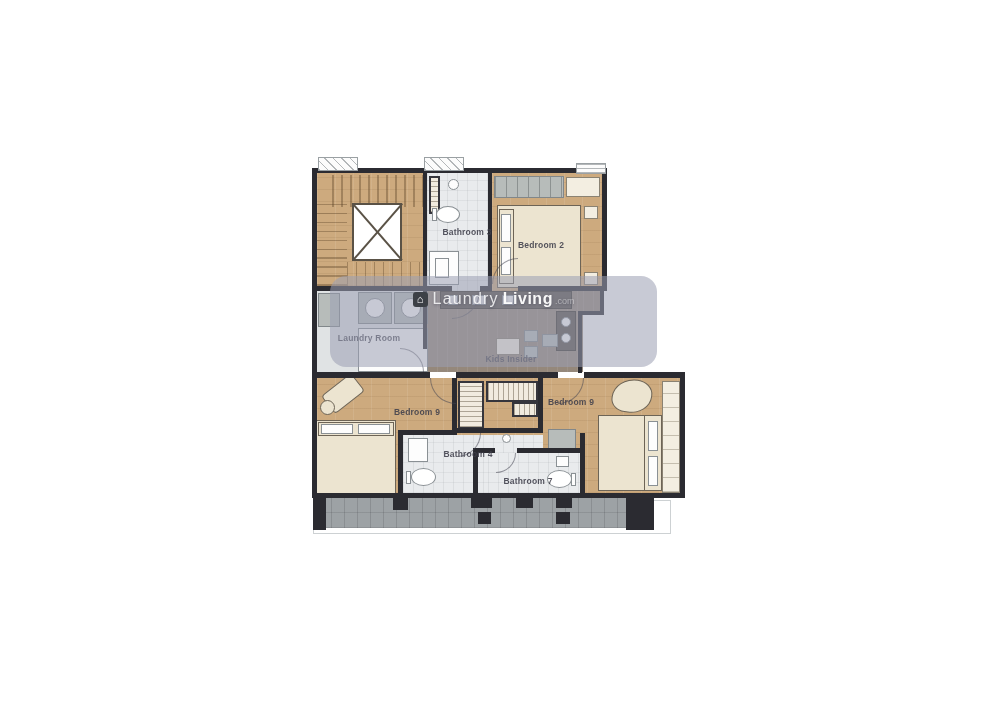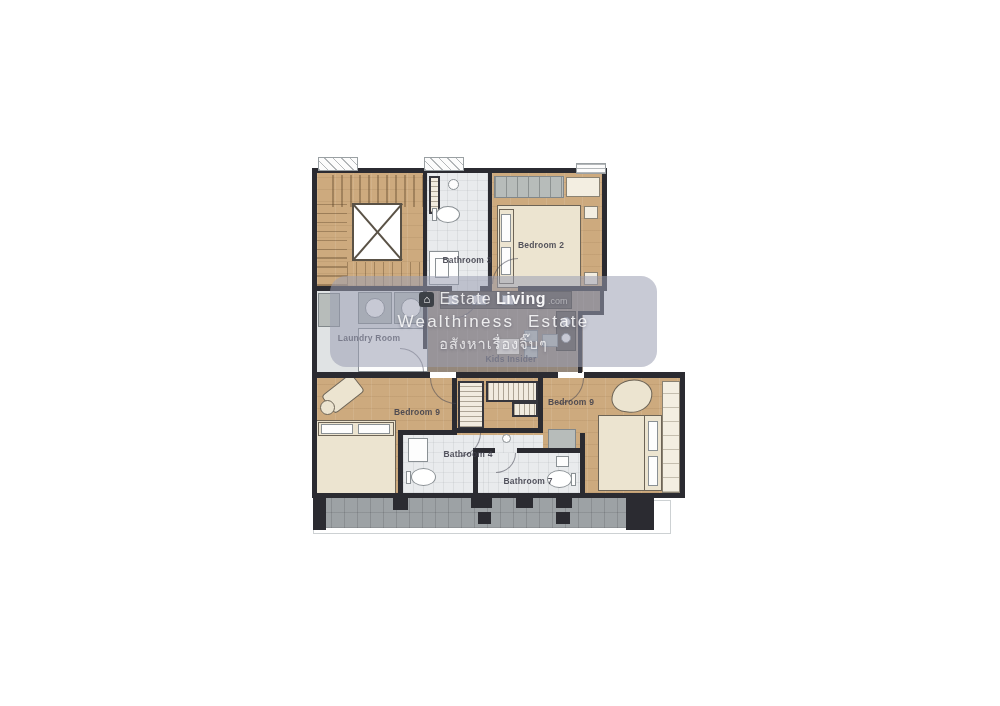--- a/index.html
+++ b/index.html
@@ -194,33 +194,31 @@
 
   <div class="w" style="left:313px;top:493px;width:13px;height:37px;"></div>
   <div class="w" style="left:393px;top:493px;width:15px;height:17px;"></div>
   <div class="w" style="left:471px;top:493px;width:21px;height:15px;"></div>
   <div class="w" style="left:516px;top:493px;width:17px;height:15px;"></div>
   <div class="w" style="left:556px;top:493px;width:16px;height:15px;"></div>
   <div class="w" style="left:626px;top:493px;width:28px;height:37px;"></div>
   <div class="w" style="left:478px;top:512px;width:13px;height:12px;"></div>
   <div class="w" style="left:556px;top:512px;width:14px;height:12px;"></div>
 
-  <div class="lbl" style="left:467px;top:232px;margin-top:28px;">Bathroom 3</div>
+  <div class="lbl" style="left:467px;top:232px;">Bathroom 3</div>
   <div class="lbl" style="left:541px;top:245px;">Bedroom 2</div>
   <div class="lbl" style="left:369px;top:338px;">Laundry Room</div>
   <div class="lbl" style="left:511px;top:359px;">Kids Insider</div>
   <div class="lbl" style="left:417px;top:412px;">Bedroom 9</div>
   <div class="lbl" style="left:571px;top:402px;">Bedroom 9</div>
   <div class="lbl" style="left:468px;top:454px;">Bathroom 4</div>
   <div class="lbl" style="left:528px;top:481px;">Bathroom 7</div>
 
   <div class="wm" style="left:330px;top:276px;width:327px;height:91px;">
     <div class="wm-row" style="top:14px;height:18px;">
       <span class="wm-logo">⌂</span>
-      <span class="wm-a">Estate</span>
+      <span class="wm-a">Laundry</span>
       <span class="wm-b">Living</span>
       <span class="wm-suffix">.com</span>
     </div>
-    <div class="wm-row wm-2" style="top:36px;height:20px;">Wealthiness Estate</div>
-    <div class="wm-row wm-3" style="top:58px;height:18px;">อสังหาเรื่องจิ๊บๆ</div>
   </div>
 
 </div>
 
 </body></html>

